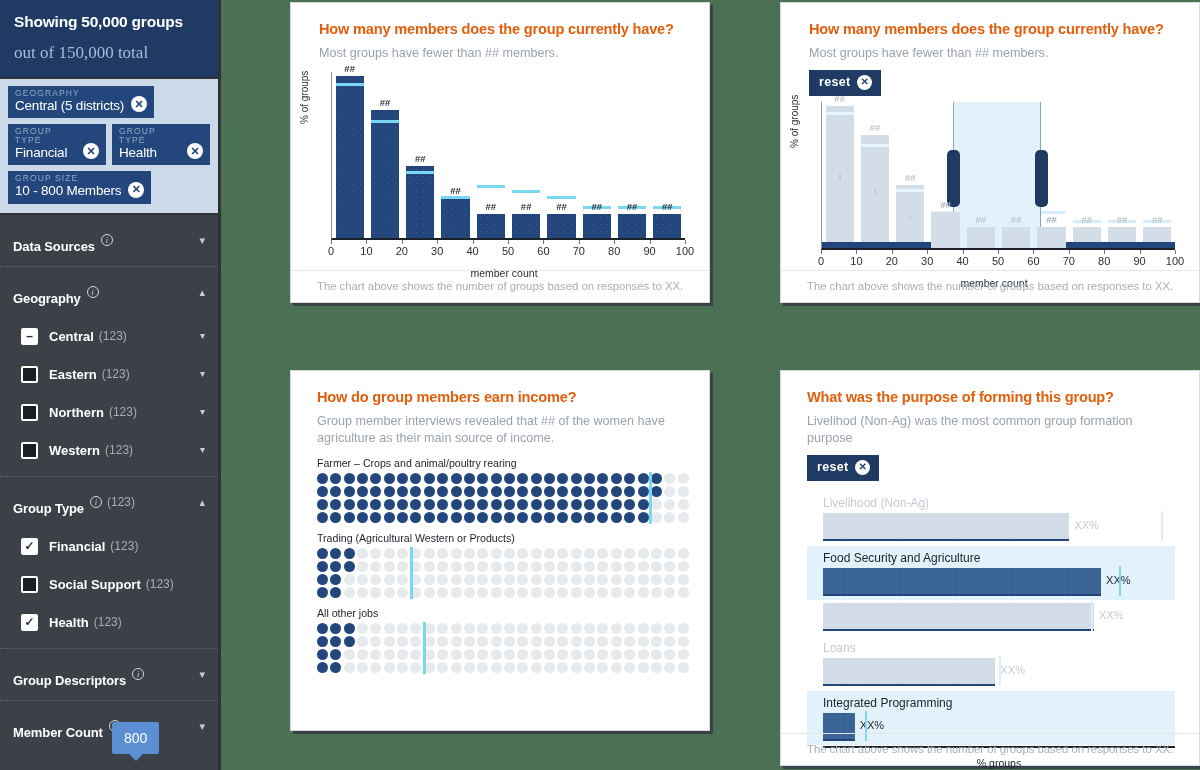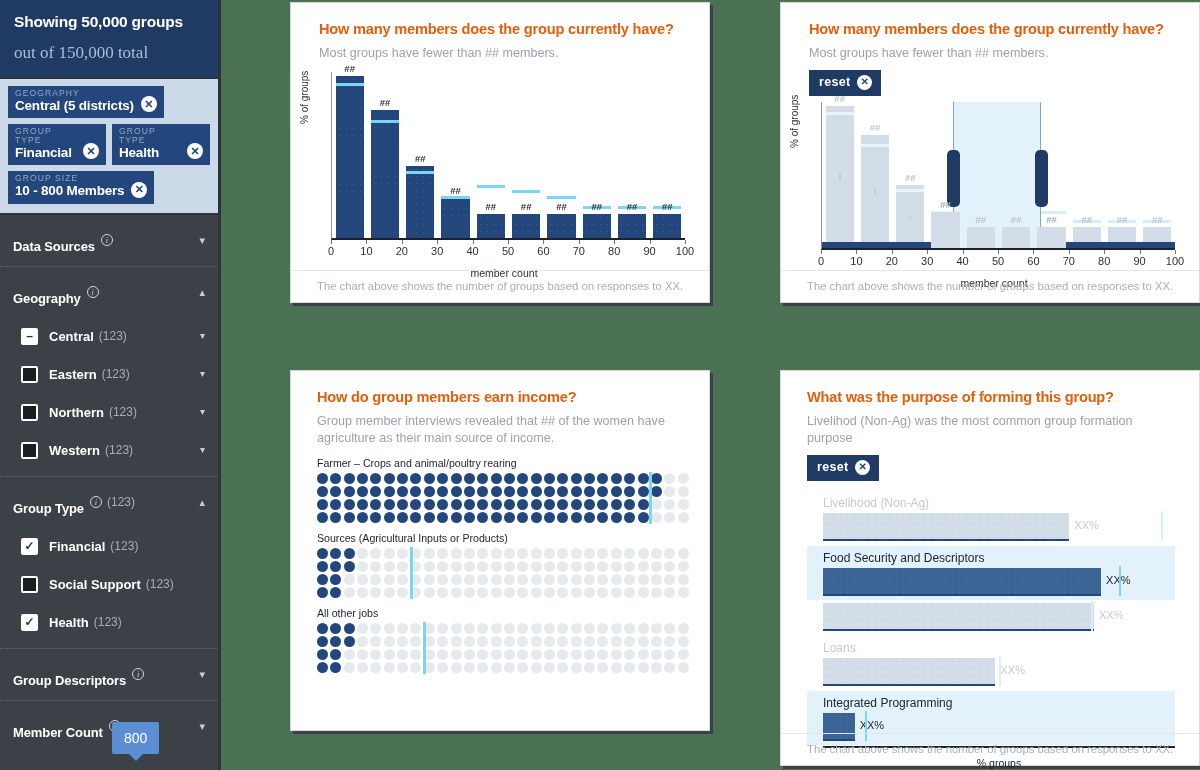--- a/index.html
+++ b/index.html
@@ -42,21 +42,21 @@
     padding: 3px 7px 5px 7px;
     display: flex; align-items: flex-end; gap: 7px;
     position: relative;
   }
   .chip-txt { line-height: 1.05; }
   .chip-cat {
     color: #93a8c6; font-size: 8.5px; letter-spacing: 1.1px;
     display: block; margin-bottom: 1px;
   }
   .chip-val {
-    color: #ffffff; font-size: 13.5px; font-weight: bold;
+    color: #ffffff; font-size: 13.5px; font-weight: normal;
     letter-spacing: -0.2px; display: block;
   }
   .chip-x {
     width: 16px; height: 16px; border-radius: 50%;
     background: #ffffff; color: #23477d;
     font-size: 11px; font-weight: bold;
     display: flex; align-items: center; justify-content: center;
     margin-bottom: 1px; flex: 0 0 auto; cursor: pointer;
     line-height: 1;
   }
@@ -715,21 +715,21 @@
               <div class="dot on"></div>
               <div class="dot on"></div>
               <div class="dot on"></div>
               <div class="dot"></div>
               <div class="dot"></div>
               <div class="dot"></div>
               <div class="cyanbar" style="left: 89.2857%;"></div>
             </div>
           </div>
           <div class="dotgroup">
-            <div class="dot-title">Sources (Agricultural Inputs or Products)</div>
+            <div class="dot-title">Trading (Agricultural Western or Products)</div>
             <div class="dotgrid">
               <div class="dot on"></div>
               <div class="dot on"></div>
               <div class="dot on"></div>
               <div class="dot"></div>
               <div class="dot"></div>
               <div class="dot"></div>
               <div class="dot"></div>
               <div class="dot"></div>
               <div class="dot"></div>
@@ -973,21 +973,21 @@
           <div class="hrow dim">
             <div class="hrow-label">Livelihood (Non-Ag)</div>
             <div class="hbar-area">
               <div class="hbar" style="width: 70%;"></div>
               <div class="hbar-underline" style="width: 70%;"></div>
               <div class="hbar-val" style="left: calc(70% + 5px);">XX%</div>
               <div class="htick" style="left: 96%;"></div>
             </div>
           </div>
           <div class="hrow sel">
-            <div class="hrow-label">Food Security and Descriptors</div>
+            <div class="hrow-label">Food Security and Agriculture</div>
             <div class="hbar-area">
               <div class="hbar" style="width: 79%;"></div>
               <div class="hbar-underline" style="width: 79%;"></div>
               <div class="hbar-val" style="left: calc(79% + 5px);">XX%</div>
               <div class="htick" style="left: 84%;"></div>
             </div>
           </div>
           <div class="hrow dim">
             <div class="hbar-area">
               <div class="hbar" style="width: 77%;"></div>

